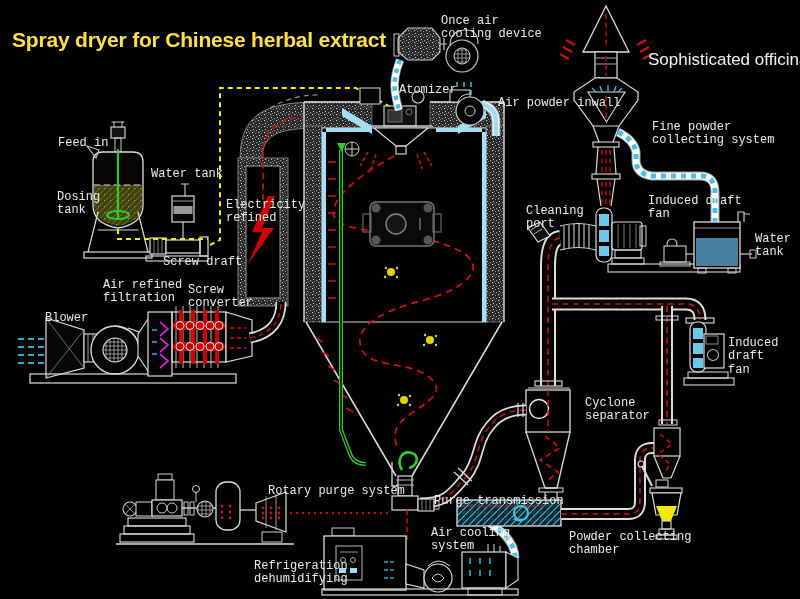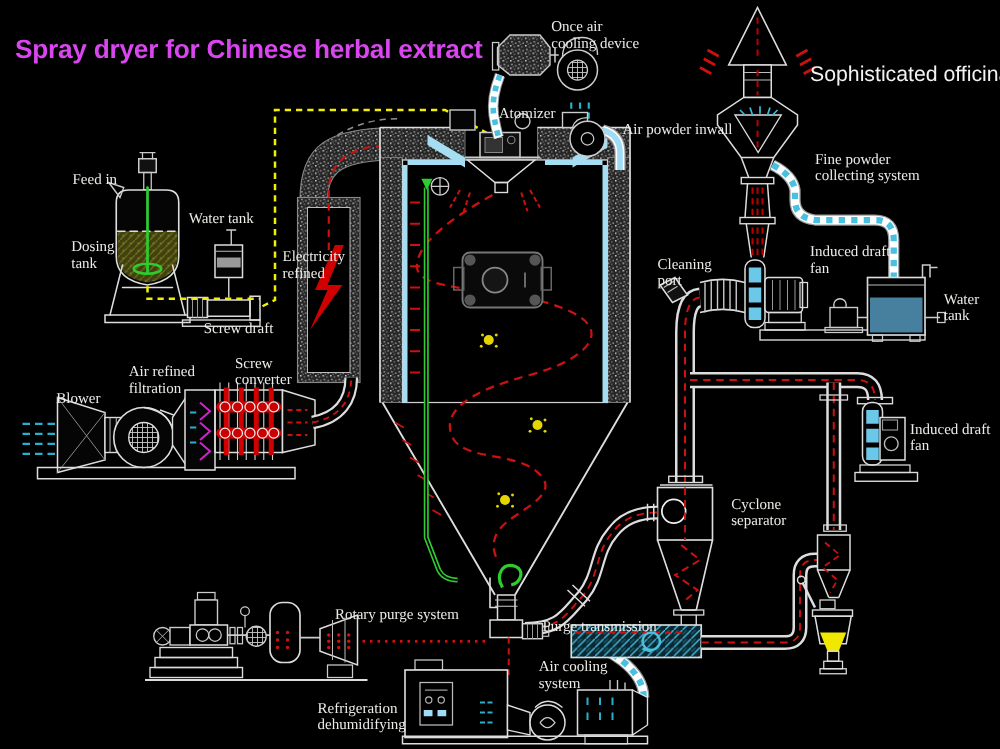--- a/index.html
+++ b/index.html
@@ -1,21 +1,21 @@
 <!DOCTYPE html>
 <html><head>
 <meta charset="utf-8">
 <style>
   html,body{margin:0;padding:0;background:#000;}
   #canvas{position:relative;width:800px;height:599px;background:#000;overflow:hidden;
           font-family:"Liberation Sans",sans-serif;}
   #canvas svg{position:absolute;left:0;top:0;}
   .lbl{position:absolute;color:#ecebe7;font-size:12px;line-height:1.12;white-space:pre-line;
-       font-family:Liberation Serif, serif;}
-  .title{position:absolute;color:#d946ef;font-weight:bold;font-size:21px;letter-spacing:-.2px;white-space:nowrap;}
+       font-family:Liberation Mono, monospace;}
+  .title{position:absolute;color:#fde047;font-weight:bold;font-size:21px;letter-spacing:-.2px;white-space:nowrap;}
   .brand{position:absolute;color:#f2f2f2;font-size:17px;white-space:nowrap;}
 </style>
 </head>
 <body>
 
 <div id="canvas">
 <svg width="800" height="599" viewBox="0 0 800 599">
  <defs>
   <pattern id="stip" width="6" height="6" patternUnits="userSpaceOnUse">
     <rect width="6" height="6" fill="#262626"></rect>
@@ -446,27 +446,29 @@
  <div class="lbl" style="left:226px;top:199px">Electricity
 refined</div>
  <div class="lbl" style="left:163px;top:256px">Screw draft</div>
  <div class="lbl" style="left:526px;top:205px">Cleaning
 port</div>
  <div class="lbl" style="left:648px;top:195px">Induced draft
 fan</div>
  <div class="lbl" style="left:755px;top:233px">Water
 tank</div>
  <div class="lbl" style="left:45px;top:312px">Blower</div>
- <div class="lbl" style="left:103px;top:291px">Air refined
+ <div class="lbl" style="left:103px;top:279px">Air refined
 filtration</div>
  <div class="lbl" style="left:188px;top:284px">Screw
 converter</div>
  <div class="lbl" style="left:728px;top:337px">Induced draft
 fan</div>
  <div class="lbl" style="left:585px;top:397px">Cyclone
 separator</div>
  <div class="lbl" style="left:268px;top:485px">Rotary purge system</div>
  <div class="lbl" style="left:434px;top:495px">Purge transmission</div>
  <div class="lbl" style="left:254px;top:560px">Refrigeration
 dehumidifying</div>
  <div class="lbl" style="left:431px;top:527px">Air cooling
 system</div>
+ <div class="lbl" style="left:569px;top:531px">Powder collecting
+chamber</div>
 </div>
 
 </body></html>

